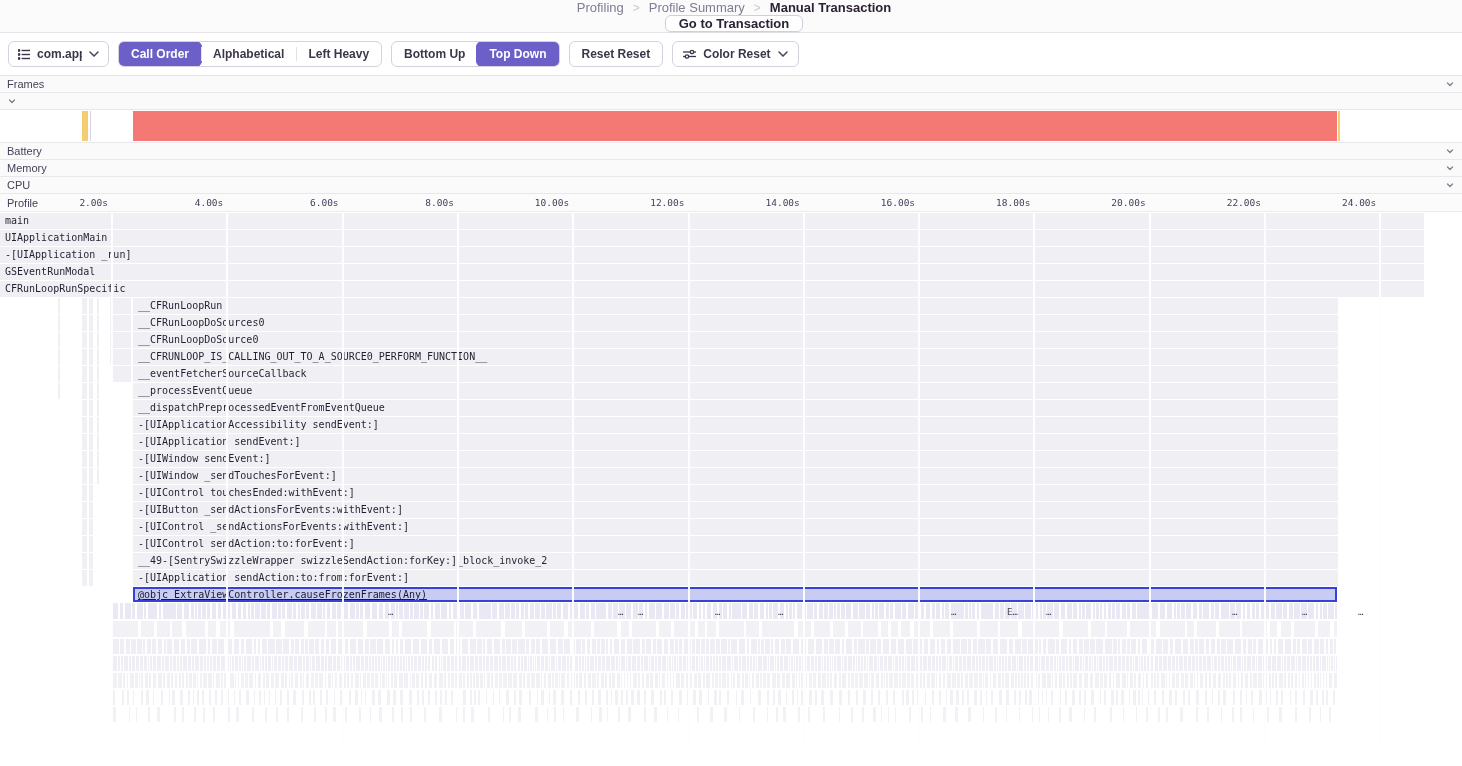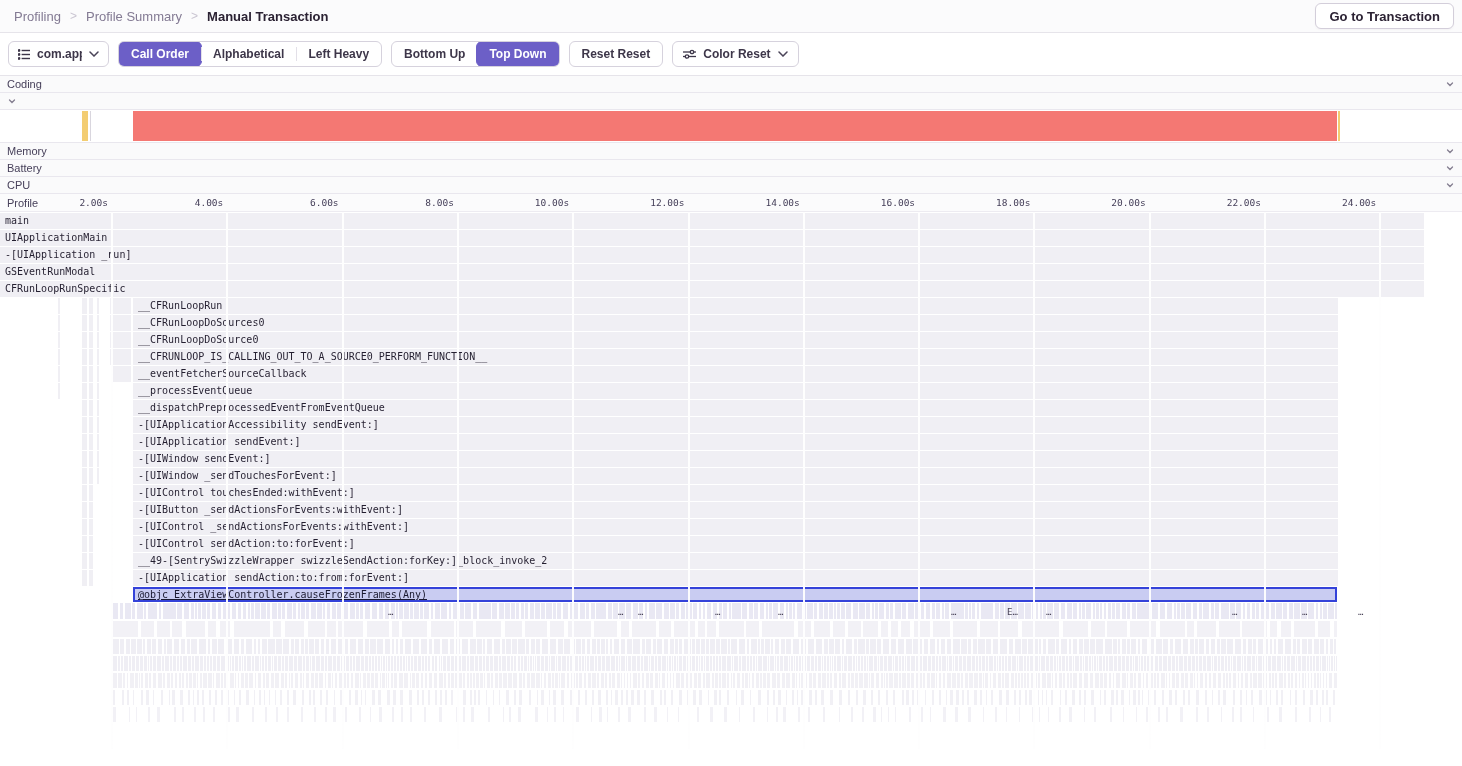--- a/index.html
+++ b/index.html
@@ -2,21 +2,21 @@
 <html><head>
 <meta charset="utf-8">
 <style>
   * { box-sizing: border-box; margin: 0; padding: 0; }
   html,body { width:1462px; height:766px; overflow:hidden; }
   body { font-family:"Liberation Sans", sans-serif; background:#fff; color:#2b2233; }
   .app { position:relative; width:1462px; height:766px; background:#fff; }
 
   
   .topbar { height:33px; background:#fbfbfc; border-bottom:1px solid #e6e4ea;
-            display:flex; align-items:center; padding:0 8px 0 14px; }
+            display:flex; align-items:center; padding:0 8px 0 14px;flex-direction:column; }
   .crumbs { display:flex; align-items:center; gap:9px; font-size:13px; flex:1; }
   .crumb-link { color:#837a93; cursor:pointer; }
   .crumb-sep { color:#c9c4d1; font-size:12px; }
   .crumb-current { color:#2b2233; font-weight:700; }
   .goto-btn { height:26px; padding:0 13px; background:#fff; border:1px solid #d3ceda;
               border-radius:6px; font-size:13px; font-weight:700; color:#2b2233;
               display:flex; align-items:center; box-shadow:0 1px 2px rgba(43,34,51,.04); cursor:pointer; }
 
   
   .toolbar { height:43px; background:#fff; border-bottom:1px solid #e6e4ea;
@@ -140,46 +140,46 @@
       <span>Color Reset</span>
       <span>
         <svg width="10" height="6" viewBox="0 0 10 6" fill="none" stroke="#4a4458" stroke-width="1.5" stroke-linecap="round">
             <polyline points="1,1 5,5 9,1"></polyline>
           </svg>
       </span>
     </div>
   </div>
 
   <div class="section-row">
-    <span class="s-label">Coding</span>
+    <span class="s-label">Frames</span>
     <svg class="section-chevron" viewBox="0 0 10 10" fill="none" stroke="#847e90" stroke-width="1.3" stroke-linecap="round">
         <polyline points="2.5,4 5,6.5 7.5,4"></polyline>
       </svg>
   </div>
   <div class="section-row">
     <svg class="section-chevron" viewBox="0 0 10 10" fill="none" stroke="#847e90" stroke-width="1.3" stroke-linecap="round">
         <polyline points="2.5,4 5,6.5 7.5,4"></polyline>
       </svg>
   </div>
 
   <div class="uif-track" id="uif-track">
       <div class="uif-bar" style="left: 82px; width: 6px; background: rgb(243, 205, 114);"></div>
       <div class="uif-bar" style="left: 90px; width: 1px; background: rgb(217, 214, 222);"></div>
       <div class="uif-bar" style="left: 133px; width: 1204px; background: rgb(244, 120, 115);"></div>
       <div class="uif-bar" style="left: 1338px; width: 2px; background: rgb(243, 205, 114);"></div>
     </div>
 
   <div class="section-row">
-    <span class="s-label">Memory</span>
+    <span class="s-label">Battery</span>
     <svg class="section-chevron" viewBox="0 0 10 10" fill="none" stroke="#847e90" stroke-width="1.3" stroke-linecap="round">
         <polyline points="2.5,4 5,6.5 7.5,4"></polyline>
       </svg>
   </div>
   <div class="section-row">
-    <span class="s-label">Battery</span>
+    <span class="s-label">Memory</span>
     <svg class="section-chevron" viewBox="0 0 10 10" fill="none" stroke="#847e90" stroke-width="1.3" stroke-linecap="round">
         <polyline points="2.5,4 5,6.5 7.5,4"></polyline>
       </svg>
   </div>
   <div class="section-row">
     <span class="s-label">CPU</span>
     <svg class="section-chevron" viewBox="0 0 10 10" fill="none" stroke="#847e90" stroke-width="1.3" stroke-linecap="round">
         <polyline points="2.5,4 5,6.5 7.5,4"></polyline>
       </svg>
   </div>

